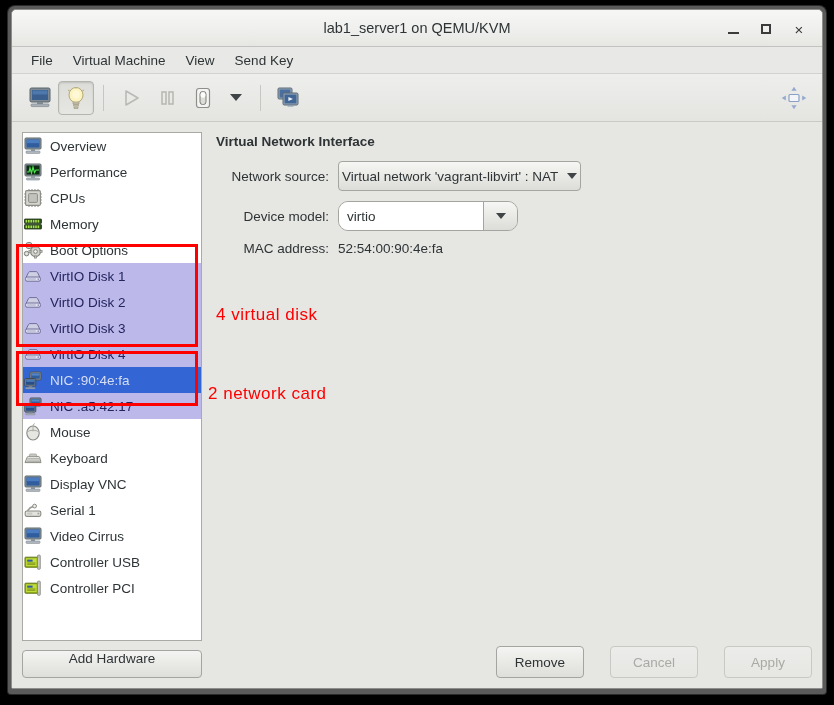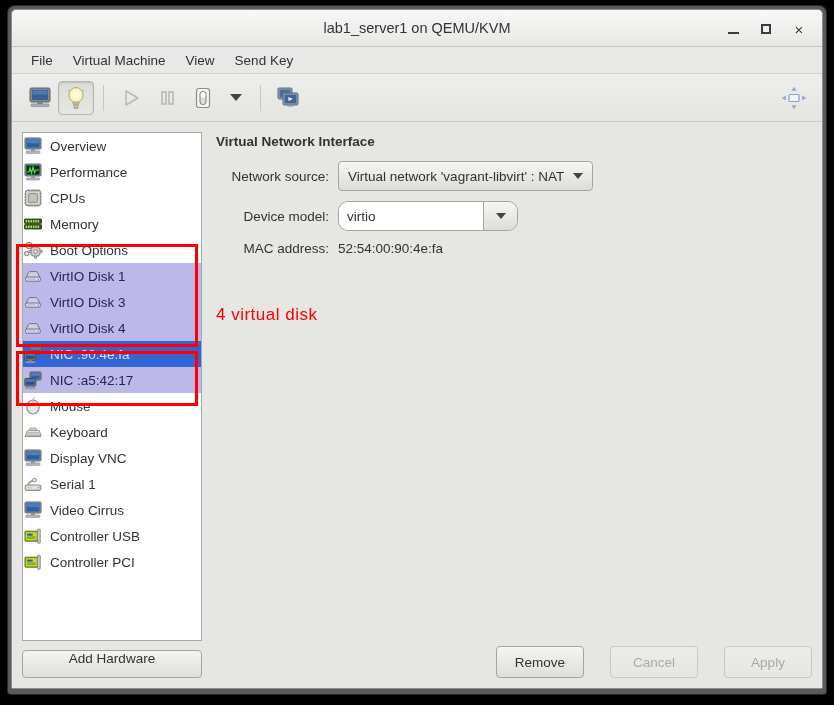--- a/index.html
+++ b/index.html
@@ -181,21 +181,21 @@
     font-size: 13.5px;
     color: #2e3436;
   }
   .combo-btn {
     height: 30px;
     border: 1px solid #a4a4a0;
     border-radius: 4px;
     background: linear-gradient(to bottom,#f6f6f4,#dcdcd8);
     display: flex;
     align-items: center;
-    padding: 0 9px;
+    padding: 0 3px;
     font-size: 13.5px;
     color: #2e3436;
     gap: 9px;
   }
   .combo-caret {
     width: 0; height: 0;
     border-left: 5px solid transparent;
     border-right: 5px solid transparent;
     border-top: 6px solid #3f4447;
   }
@@ -448,20 +448,29 @@
                 </svg></span>
               <span class="hw-label">VirtIO Disk 1</span>
             </div>
             <div class="hw-row sel-soft">
               <span class="hw-ico"><svg width="20" height="20" viewBox="0 0 20 20">
                   <path d="M3 11.5 L5.5 6.5 Q6 5.6 7 5.6 H13 Q14 5.6 14.5 6.5 L17 11.5 Z" fill="#cfcfe4" stroke="#6f6f9a" stroke-width="1"></path>
                   <rect x="2.6" y="11" width="14.8" height="4.2" rx="1.4" fill="#e2e2f0" stroke="#6f6f9a" stroke-width="1"></rect>
                   <rect x="4" y="12.3" width="9" height="1.5" rx=".7" fill="#b9b9d4"></rect>
                   <circle cx="15.3" cy="13.1" r=".9" fill="#8f8fb5"></circle>
                 </svg></span>
+              <span class="hw-label">VirtIO Disk 2</span>
+            </div>
+            <div class="hw-row sel-soft">
+              <span class="hw-ico"><svg width="20" height="20" viewBox="0 0 20 20">
+                  <path d="M3 11.5 L5.5 6.5 Q6 5.6 7 5.6 H13 Q14 5.6 14.5 6.5 L17 11.5 Z" fill="#cfcfe4" stroke="#6f6f9a" stroke-width="1"></path>
+                  <rect x="2.6" y="11" width="14.8" height="4.2" rx="1.4" fill="#e2e2f0" stroke="#6f6f9a" stroke-width="1"></rect>
+                  <rect x="4" y="12.3" width="9" height="1.5" rx=".7" fill="#b9b9d4"></rect>
+                  <circle cx="15.3" cy="13.1" r=".9" fill="#8f8fb5"></circle>
+                </svg></span>
               <span class="hw-label">VirtIO Disk 3</span>
             </div>
             <div class="hw-row sel-soft">
               <span class="hw-ico"><svg width="20" height="20" viewBox="0 0 20 20">
                   <path d="M3 11.5 L5.5 6.5 Q6 5.6 7 5.6 H13 Q14 5.6 14.5 6.5 L17 11.5 Z" fill="#cfcfe4" stroke="#6f6f9a" stroke-width="1"></path>
                   <rect x="2.6" y="11" width="14.8" height="4.2" rx="1.4" fill="#e2e2f0" stroke="#6f6f9a" stroke-width="1"></rect>
                   <rect x="4" y="12.3" width="9" height="1.5" rx=".7" fill="#b9b9d4"></rect>
                   <circle cx="15.3" cy="13.1" r=".9" fill="#8f8fb5"></circle>
                 </svg></span>
               <span class="hw-label">VirtIO Disk 4</span>
@@ -603,20 +612,21 @@
           </div>
         </div>
       </div>
 
       <div class="form-row">
         <div class="form-label">MAC address:</div>
         <div class="static-val">52:54:00:90:4e:fa</div>
       </div>
 
       <div class="annot-text" style="left: 14px; top: 173px; color: rgb(254, 0, 0);">4 virtual disk</div>
+      <div class="annot-text" style="left: 6px; top: 252px; color: rgb(254, 0, 0);">2 network card</div>
     </div>
 
     <div class="annot-box" style="left: 4px; top: 122px; width: 182px; height: 103px; border-color: rgb(254, 0, 0);"></div>
     <div class="annot-box" style="left: 4px; top: 229px; width: 182px; height: 55px; border-color: rgb(254, 0, 0);"></div>
 
     <div id="footer">
       <div class="foot-btn">
         <span>Remove</span>
       </div>
       <div class="foot-btn disabled">

